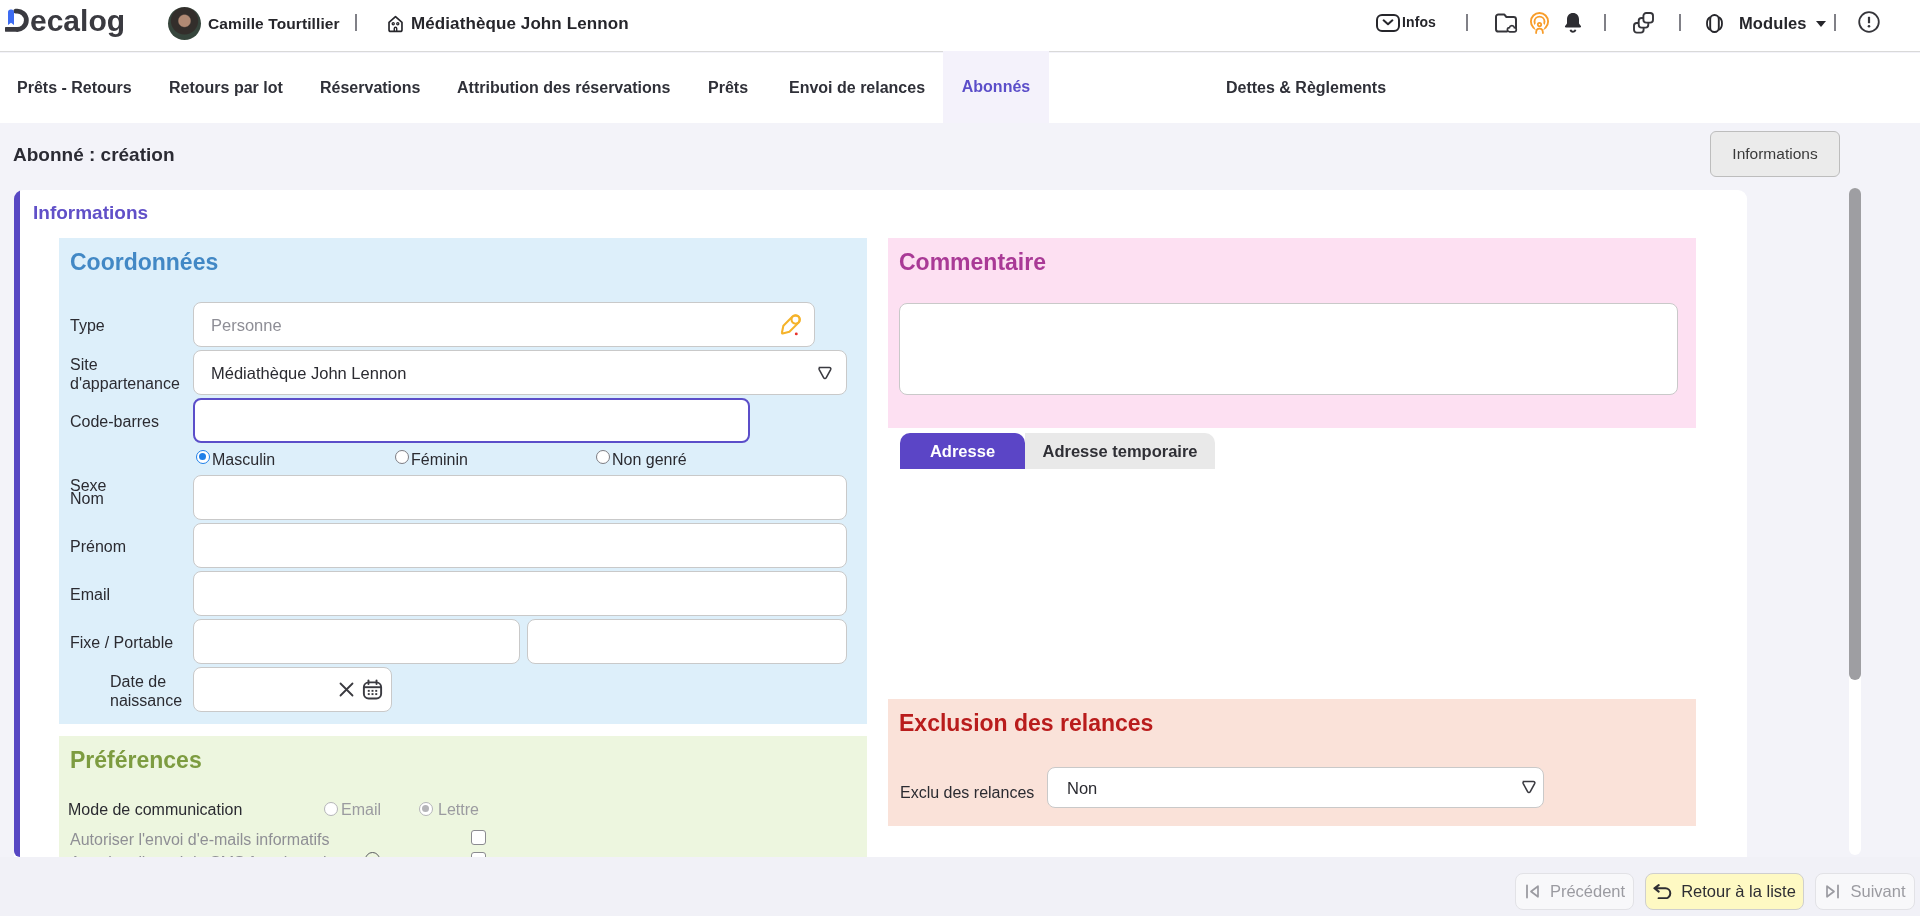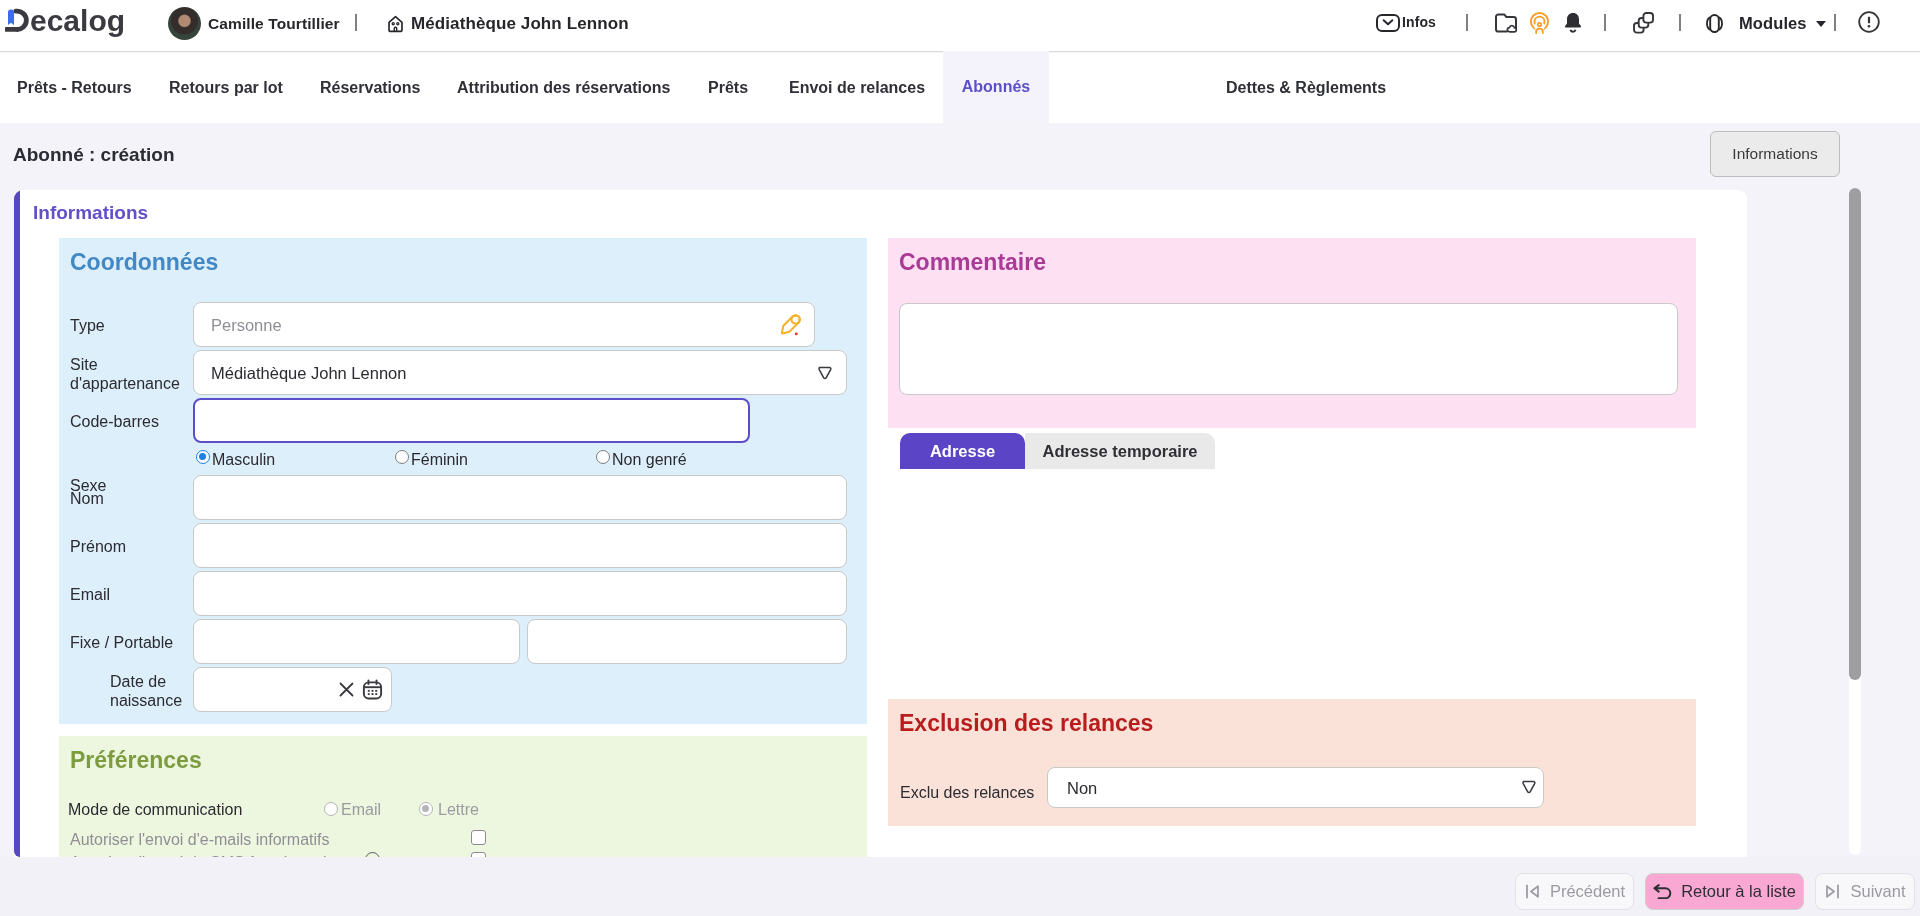--- a/index.html
+++ b/index.html
@@ -43,21 +43,21 @@
   .radio.dis { border-color:#b5b5b9; }
   .radio.dissel::after { content:""; position:absolute; left:1.75px; top:1.75px; width:7.5px; height:7.5px; border-radius:50%; background:#b5b5b9; }
   .chk { position:absolute; width:15px; height:15px; border:1.5px solid #8b8b90; border-radius:3px; background:#fff; }
   
   #tabAdr { position:absolute; left:886px; top:243px; width:125px; height:36px; background:#5b45c6; border-radius:10px 10px 0 0; color:#fff; font-weight:bold; font-size:16.5px; text-align:center; line-height:36px; }
   #tabAdrT { position:absolute; left:1011px; top:243px; width:190px; height:36px; background:#e9e9e9; border-radius:0 10px 0 0; color:#2f2f35; font-weight:bold; font-size:16.5px; text-align:center; line-height:36px; }
   
   #footer { left:0; top:857px; width:1920px; height:59px; background:#f1f1f7; }
   .fbtn { position:absolute; top:16px; height:37px; border-radius:8px; font-size:16.5px; display:flex; align-items:center; justify-content:center; gap:9px; }
   .fbtn.dis { background:#f8f8fa; border:1px solid #e2e2e6; color:#9b9ba1; }
-  .fbtn.en { background:#f9a8d4; border:1px solid #cfcfcf; color:#2e2e33; }
+  .fbtn.en { background:#fef9c3; border:1px solid #cfcfcf; color:#2e2e33; }
   
   #sbtrack { left:1849px; top:188px; width:12px; height:667px; background:#fff; border-radius:6px; }
   #sbthumb { left:1849px; top:188px; width:12px; height:492px; background:#9e9ea2; border-radius:6px; }
   .avatar { width:33px; height:33px; border-radius:50%;
     background: radial-gradient(circle at 50% 42%, #b18a74 0 22%, #332e2b 27% 52%, #36453c 56% 100%); }
   .hname { font-size:15.5px; font-weight:bold; color:#26262b; letter-spacing:0.1px; }
   .hsep { width:1.5px; height:17px; background:#808087; }
   .caret { width:0; height:0; border-left:5.5px solid transparent; border-right:5.5px solid transparent; border-top:6.5px solid #26262b; }
 </style>
 </head>

